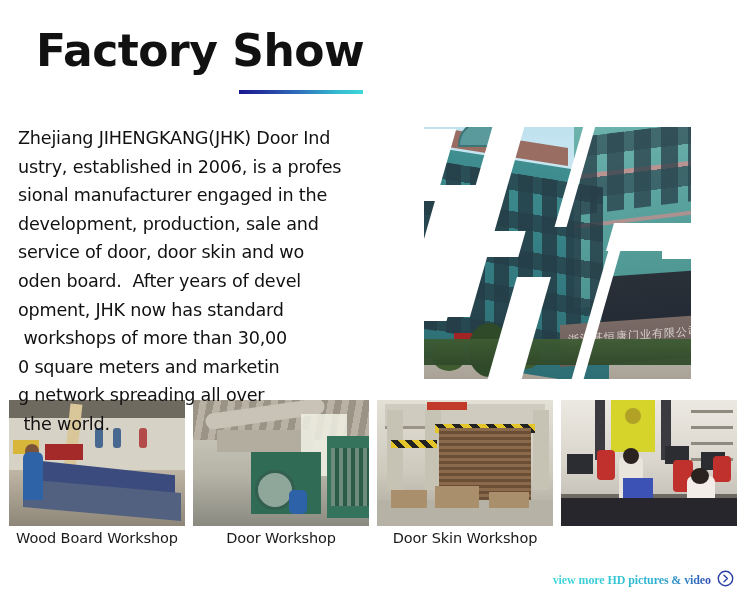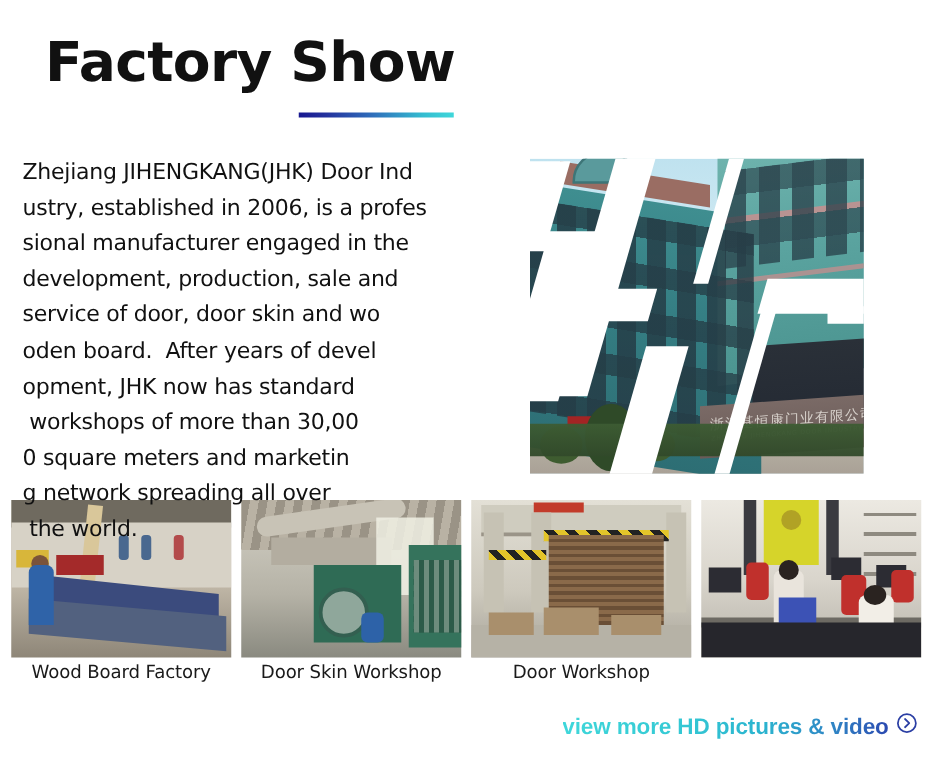--- a/index.html
+++ b/index.html
@@ -334,22 +334,22 @@
   .more-link {
     position: absolute;
     right: 16px;
     top: 570px;
     display: flex;
     align-items: center;
     gap: 6px;
     cursor: pointer;
   }
   .more-link-text {
-    font-family: Liberation Sans, sans-serif;
-    font-size: 18px;
+    font-family: Liberation Serif, serif;
+    font-size: 12px;
     font-weight: 700;
     letter-spacing: -0.1px;
     background: linear-gradient(90deg, #3fd7da 0%, #35c9d4 35%, #2bb3cf 62%, #2f82c4 84%, #2b49b0 100%);
     -webkit-background-clip: text;
     background-clip: text;
     color: transparent;
     white-space: nowrap;
   }
   .more-arrow { display: block; }
 </style>
@@ -471,23 +471,23 @@
       <div class="person" style="left:58px; top:56px; width:24px; height:42px;"></div>
       <div class="hair" style="left:62px; top:48px; width:16px; height:16px;"></div>
       <div class="person" style="left:126px; top:76px; width:28px; height:36px; background:#f2eee7;"></div>
       <div class="hair" style="left:130px; top:68px; width:18px; height:16px;"></div>
       <div class="blue"></div>
       <div class="partition"></div>
     </div>
   </div>
 
   <div class="thumb-captions">
-    <div class="thumb-caption">Wood Board Factory</div>
+    <div class="thumb-caption">Wood Board Workshop</div>
+    <div class="thumb-caption">Door Workshop</div>
     <div class="thumb-caption">Door Skin Workshop</div>
-    <div class="thumb-caption">Door Workshop</div>
   </div>
 
   <div class="more-link">
     <span class="more-link-text">view more HD pictures &amp; video</span>
     <span class="more-arrow">
       <svg width="17" height="17" viewBox="0 0 17 17" aria-hidden="true">
         <circle cx="8.5" cy="8.5" r="7.2" fill="none" stroke="#2b3fa4" stroke-width="1.4"></circle>
         <path d="M7 5.2 L10.4 8.5 L7 11.8" fill="none" stroke="#2b3fa4" stroke-width="1.4" stroke-linecap="round" stroke-linejoin="round"></path>
       </svg>
     </span>

